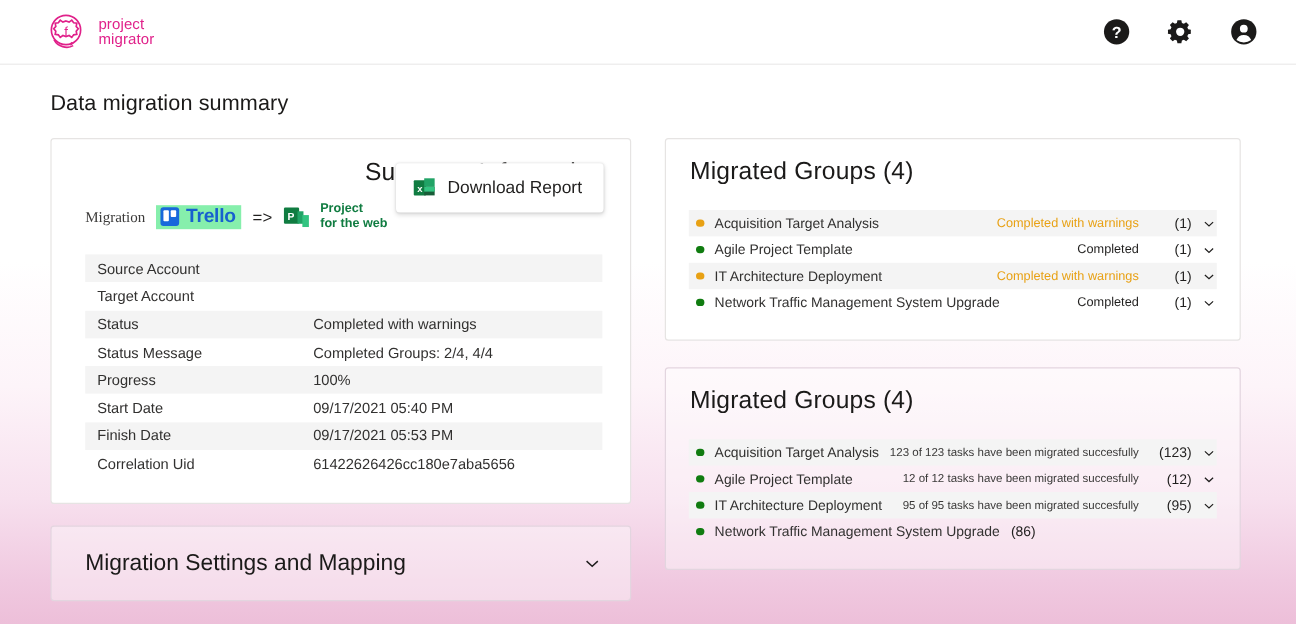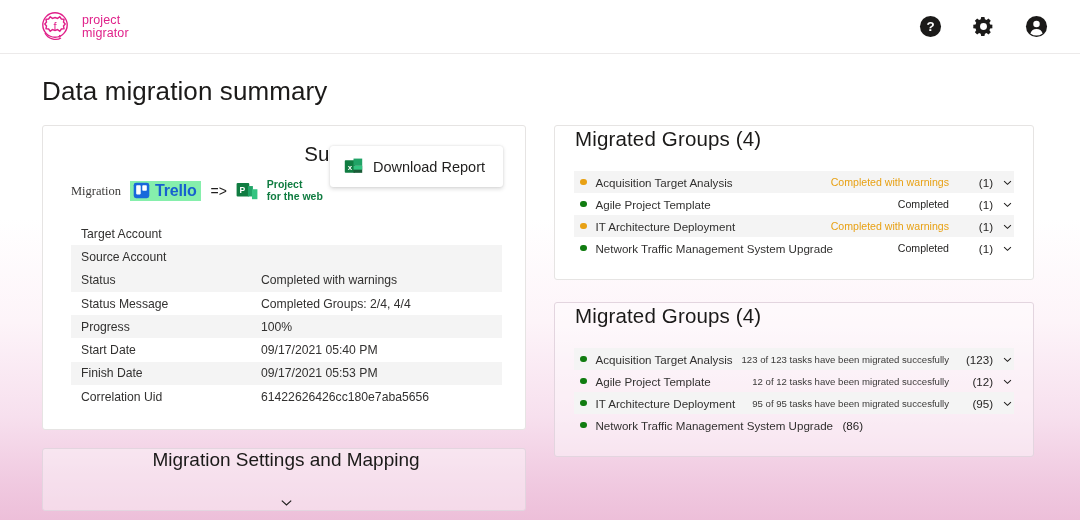--- a/index.html
+++ b/index.html
@@ -52,21 +52,21 @@
   .topbar-icons {
     display: flex;
     align-items: center;
     gap: 30px;
     padding-right: 4px;
   }
   .ticon { width: 23px; height: 23px; display: block; cursor: pointer; }
 
   
   .page-title {
-    font-size: 26px;
+    font-size: 18px;
     font-weight: 400;
     color: #1b1a19;
     padding: 22px 0 0 42px;
     letter-spacing: .1px;
   }
 
   
   .columns {
     display: flex;
     gap: 28px;
@@ -160,21 +160,21 @@
     height: 23.3px;
     font-size: 12.2px;
     color: #323130;
     padding-left: 10px;
   }
   .sum-row.alt { background: #f4f4f4; }
   .sum-key   { width: 180px; flex: 0 0 180px; }
   .sum-val   { flex: 1; }
 
   
-  .groups-card { padding: 1px 19px 20px 19px; }
+  .groups-card { padding: 15px 19px 20px 19px; }
   .groups-card .card-title { padding-left: 1px; }
   .groups-list { margin-top: 20px; }
 
   .grow {
     display: flex;
     align-items: center;
     height: 22px;
     padding: 0 1px 0 6px;
     font-size: 11.6px;
     color: #323130;
@@ -213,21 +213,20 @@
 
   
   .settings-bar {
     margin-top: 18px;
     height: 63px;
     display: flex;
     align-items: center;
     justify-content: space-between;
     padding: 0 24px 0 28px;
     cursor: pointer;
-    flex-direction: column;
   }
   .settings-title {
     font-size: 19px;
     font-weight: 400;
     color: #1b1a19;
   }
   .chev-lg { width: 15px; height: 15px; display: block; }
 </style>
 </head>
 <body>
@@ -305,26 +304,26 @@
           <rect x="13" y="4.5" width="5.5" height="11.5" fill="#21a366"></rect>
           <rect x="17.5" y="8" width="6" height="11" fill="#33c481"></rect>
         </svg>
         <span class="pfw-text">
           <span>Project</span><br>
           <span>for the web</span>
         </span>
       </div>
 
       <div class="sum-table">
+        <div class="sum-row alt">
+          <span class="sum-key">Source Account</span>
+          <span class="sum-val"></span>
+        </div>
         <div class="sum-row">
           <span class="sum-key">Target Account</span>
-          <span class="sum-val"></span>
-        </div>
-        <div class="sum-row alt">
-          <span class="sum-key">Source Account</span>
           <span class="sum-val"></span>
         </div>
         <div class="sum-row alt">
           <span class="sum-key">Status</span>
           <span class="sum-val">Completed with warnings</span>
         </div>
         <div class="sum-row">
           <span class="sum-key">Status Message</span>
           <span class="sum-val">Completed Groups: 2/4, 4/4</span>
         </div>

